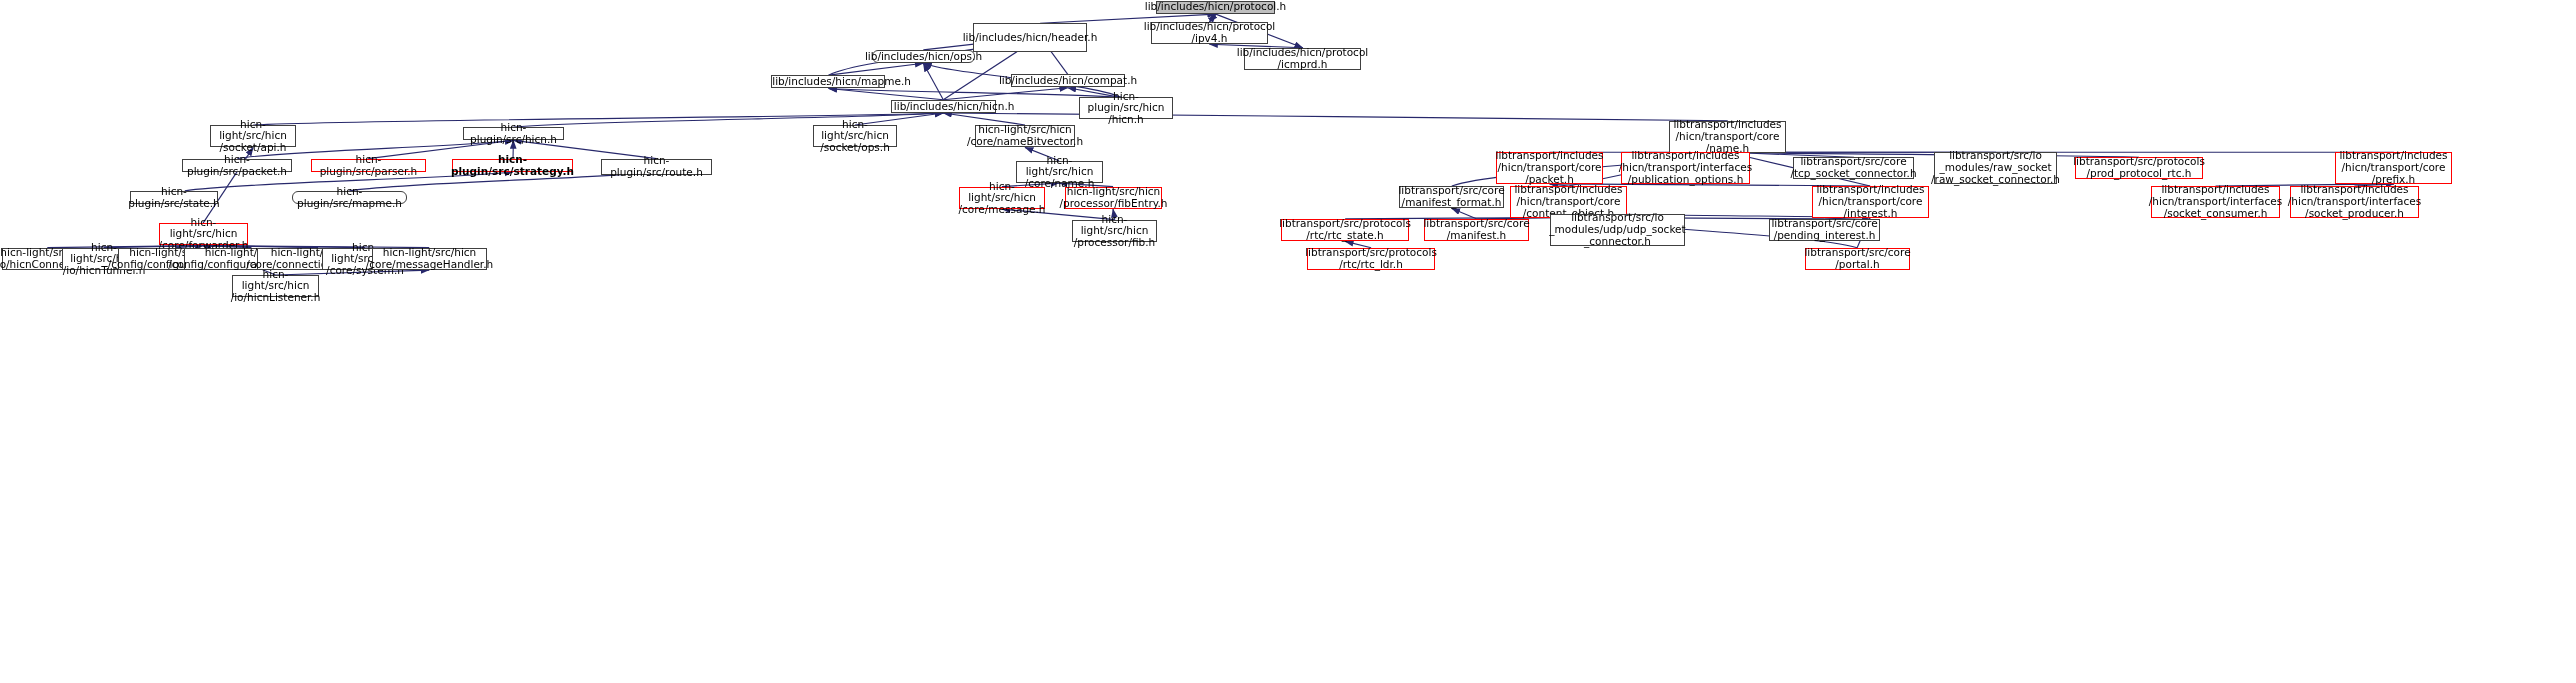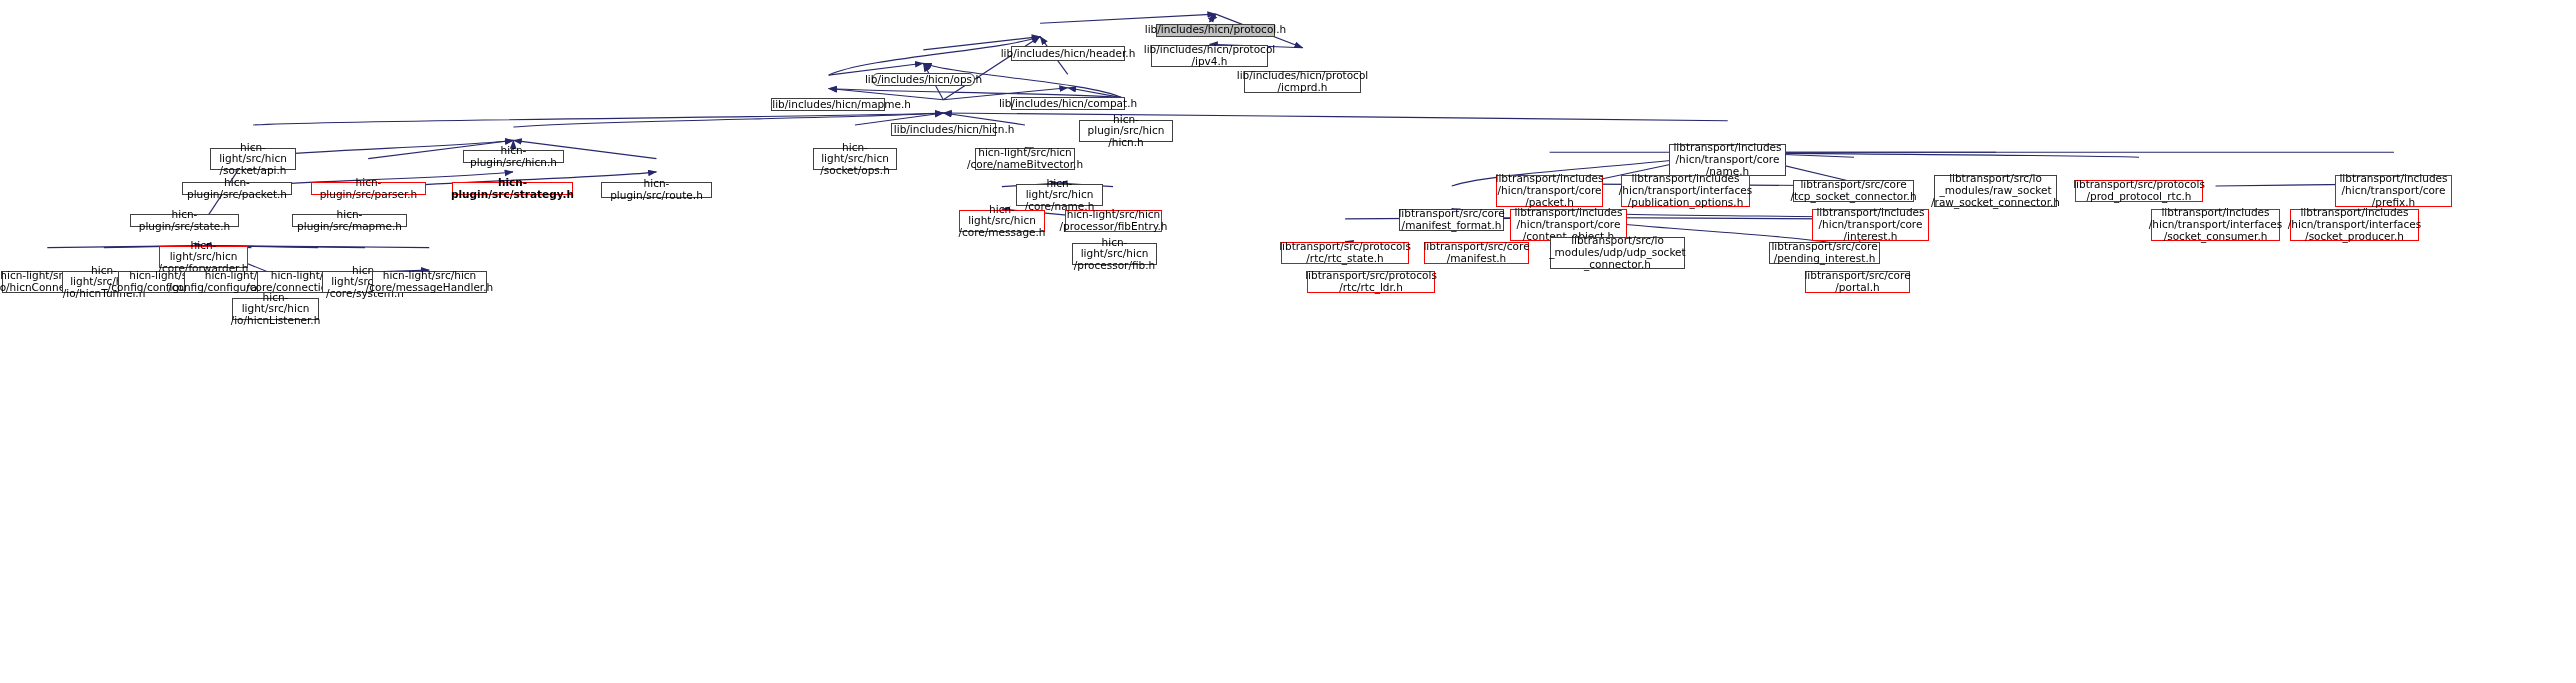--- a/index.html
+++ b/index.html
@@ -2,21 +2,21 @@
 <html style="font-size:11.2px"><head>
 <meta charset="utf-8">
 <style>
   html,body{margin:0;padding:0;background:#ffffff;}
   #canvas{position:relative;width:2576px;height:684px;background:#ffffff;
           font-family:"DejaVu Sans","Liberation Sans",sans-serif;}
   svg.edges{position:absolute;left:0;top:0;width:2576px;height:684px;overflow:visible;}
   .node{position:absolute;box-sizing:border-box;display:flex;align-items:center;
         justify-content:center;text-align:center;background:#ffffff;
         border:0.7px solid #404040;color:#000000;line-height:1.12;
-        font-size:10.5px;white-space:pre-line;padding:0.7px 2.8px;margin-top:23px;}
+        font-size:10.5px;white-space:pre-line;padding:0.7px 2.8px;}
   .node.red{border:0.7px solid #ff0000;}
   .node.root{background:#bfbfbf;border:0.7px solid #404040;}
 </style>
 </head>
 <body>
 
 <div id="canvas">
   <svg class="edges" id="edge-layer" viewBox="0 0 3673 975" xmlns="http://www.w3.org/2000/svg">
       <defs>
         <marker id="ah" markerWidth="9" markerHeight="9" refX="7.5" refY="3" orient="auto" markerUnits="strokeWidth">
@@ -84,21 +84,21 @@
       <path d="M251,353 L289.5,350" fill="none" stroke="#27286b" stroke-width="1.6" marker-end="url(#ah)"></path>
       <path d="M358.5,353 L289.5,350" fill="none" stroke="#27286b" stroke-width="1.6" marker-end="url(#ah)"></path>
       <path d="M453.5,353 L289.5,350" fill="none" stroke="#27286b" stroke-width="1.6" marker-end="url(#ah)"></path>
       <path d="M520.5,353 L289.5,350" fill="none" stroke="#27286b" stroke-width="1.6" marker-end="url(#ah)"></path>
       <path d="M612,353 C558.7874999999999,351.65 342.7125,351.05 289.5,350" fill="none" stroke="#27286b" stroke-width="1.6" marker-end="url(#ah)"></path>
       <path d="M393,392 L289.5,350" fill="none" stroke="#27286b" stroke-width="1.6" marker-end="url(#ah)"></path>
       <path d="M393,392 L612,385" fill="none" stroke="#27286b" stroke-width="1.6" marker-end="url(#ah)"></path>
     </svg>
   <div id="node-layer">
       <div class="node root" style="left: 1156px; top: 0.7px; width: 119px; height: 13.3px; background: rgb(191, 191, 191);">lib/includes/hicn/protocol.h</div>
-      <div class="node" style="left: 1011px; top: 23px; width: 114px; height: 15px;">lib/includes/hicn/header.h</div>
+      <div class="node" style="left: 973px; top: 23px; width: 114px; height: 29px;">lib/includes/hicn/header.h</div>
       <div class="node" style="left: 1151px; top: 22px; width: 117px; height: 22.4px;">lib/includes/hicn/protocol
 /ipv4.h</div>
       <div class="node" style="left: 1244px; top: 48px; width: 117px; height: 22.4px;">lib/includes/hicn/protocol
 /icmprd.h</div>
       <div class="node" style="left: 872px; top: 50px; width: 103px; height: 13.3px; border-radius: 6px;">lib/includes/hicn/ops.h</div>
       <div class="node" style="left: 1011px; top: 74px; width: 114px; height: 13.3px;">lib/includes/hicn/compat.h</div>
       <div class="node" style="left: 771px; top: 75px; width: 114px; height: 13.3px; padding-left: 30px;">lib/includes/hicn/mapme.h</div>
       <div class="node" style="left: 891px; top: 100px; width: 105px; height: 13.3px; padding-left: 24px;">lib/includes/hicn/hicn.h</div>
       <div class="node" style="left: 1079px; top: 97px; width: 94px; height: 22.4px;">hicn-plugin/src/hicn
 /hicn.h</div>
@@ -139,22 +139,22 @@
 /interest.h</div>
       <div class="node red" style="left: 1510px; top: 186px; width: 117px; height: 32px; border-color: rgb(255, 0, 0);">libtransport/includes
 /hicn/transport/core
 /content_object.h</div>
       <div class="node red" style="left: 2151px; top: 186px; width: 129px; height: 32px; border-color: rgb(255, 0, 0);">libtransport/includes
 /hicn/transport/interfaces
 /socket_consumer.h</div>
       <div class="node red" style="left: 2290px; top: 186px; width: 129px; height: 32px; border-color: rgb(255, 0, 0);">libtransport/includes
 /hicn/transport/interfaces
 /socket_producer.h</div>
-      <div class="node" style="left: 130px; top: 191px; width: 109px; height: 13.3px;">hicn-plugin/src/state.h</div>
-      <div class="node" style="left: 292px; top: 191px; width: 115px; height: 13.3px;">hicn-plugin/src/mapme.h</div>
+      <div class="node" style="left: 130px; top: 191px; width: 88px; height: 13.3px;">hicn-plugin/src/state.h</div>
+      <div class="node" style="left: 292px; top: 191px; width: 115px; height: 13.3px; border-radius: 6px;">hicn-plugin/src/mapme.h</div>
       <div class="node" style="left: 1399px; top: 186px; width: 105px; height: 22.4px;">libtransport/src/core
 /manifest_format.h</div>
       <div class="node red" style="left: 959px; top: 187px; width: 86px; height: 22.4px; border-color: rgb(255, 0, 0);">hicn-light/src/hicn
 /core/message.h</div>
       <div class="node red" style="left: 1065px; top: 187px; width: 97px; height: 22.4px; border-color: rgb(255, 0, 0);">hicn-light/src/hicn
 /processor/fibEntry.h</div>
       <div class="node red" style="left: 159px; top: 223px; width: 89px; height: 22.4px; border-color: rgb(255, 0, 0);">hicn-light/src/hicn
 /core/forwarder.h</div>
       <div class="node red" style="left: 1281px; top: 219px; width: 128px; height: 22.4px; border-color: rgb(255, 0, 0);">libtransport/src/protocols
 /rtc/rtc_state.h</div>

